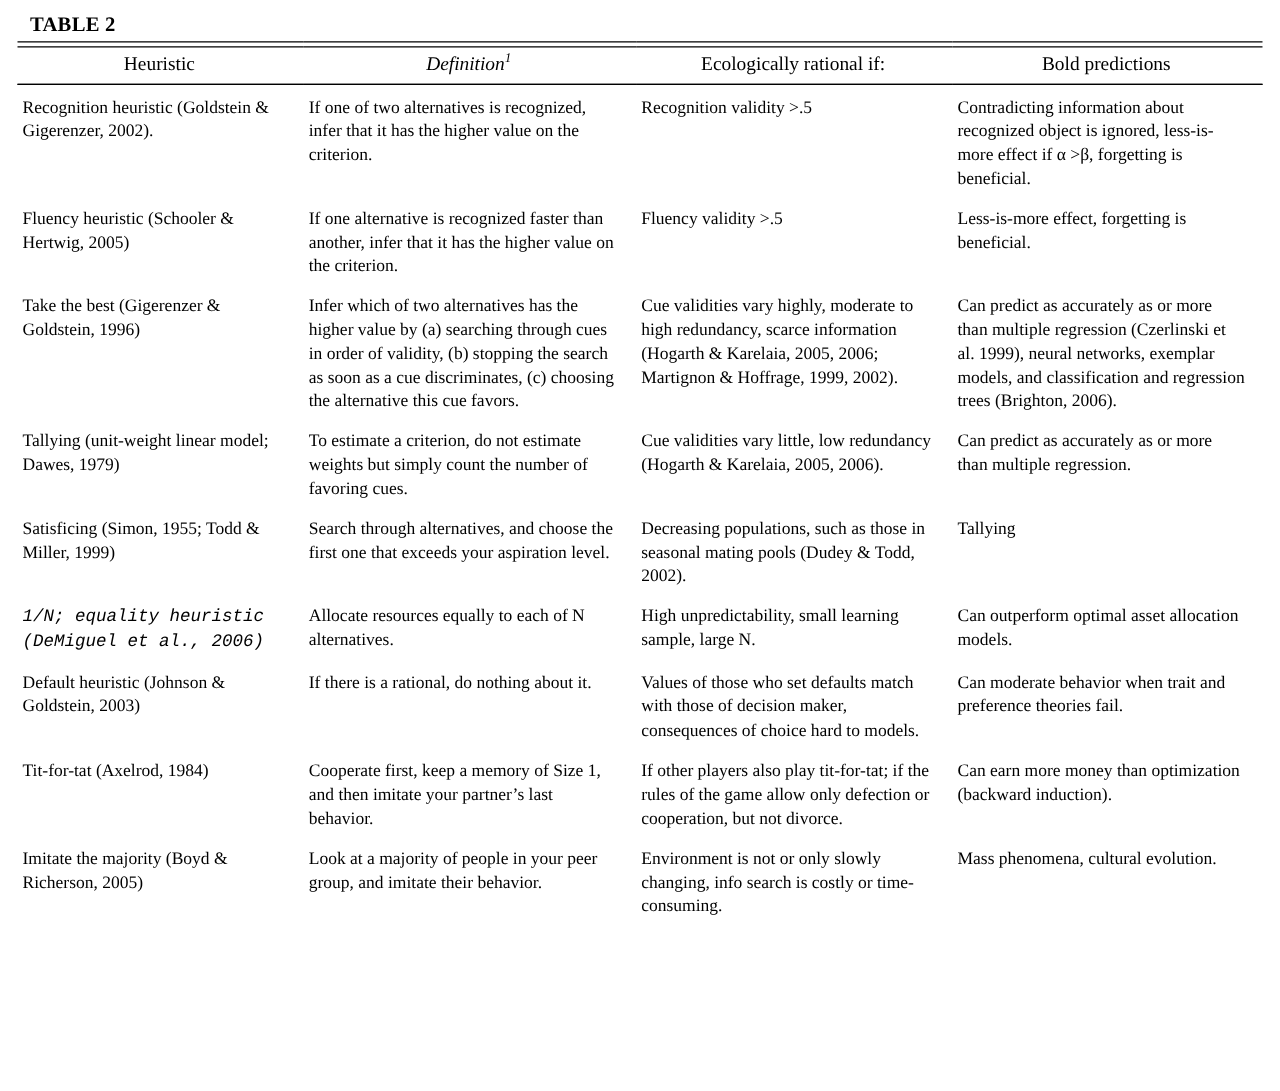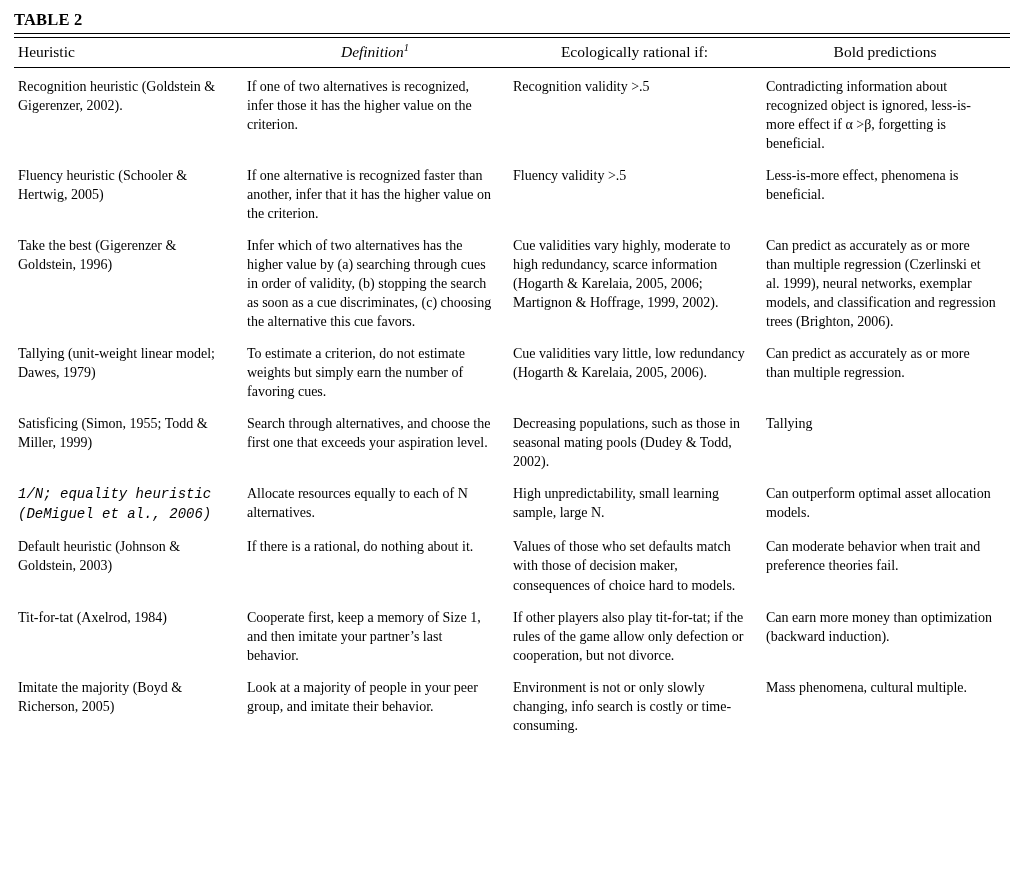--- a/index.html
+++ b/index.html
@@ -19,21 +19,21 @@
     height: 873px;
     box-sizing: border-box;
     padding: 10px 14px 0 14px;
     position: relative;
   }
   .table-label {
     font-family: "Liberation Serif", serif;
     font-weight: bold;
     font-size: 16.5px;
     letter-spacing: 0.2px;
-    margin: 0 0 3px 0;
+    margin: 0 0 3px 10px;
   }
   .table-title {
     font-family: "Liberation Serif", serif;
     font-weight: bold;
     font-style: italic;
     font-size: 16.5px;
     margin: 0 0 6px 2px;
   }
   table.heur {
     width: 100%;
@@ -51,21 +51,21 @@
     height: 3px;
     padding: 0;
   }
   thead th {
     font-weight: normal;
     font-size: 15.5px;
     padding: 5px 6px 6px 4px;
     vertical-align: bottom;
     line-height: 1.15;
   }
-  thead th.h1 { text-align: left; }
+  thead th.h1 { text-align: center; }
   thead th.h2 { text-align: center; font-style: italic; }
   thead th.h3 { text-align: center; }
   thead th.h4 { text-align: center; }
   thead tr.head-row th {
     border-bottom: 1.1px solid #000;
   }
   tbody td {
     font-size: 14px;
     line-height: 1.36;
     vertical-align: top;
@@ -103,39 +103,39 @@
       <tr class="head-row">
         <th class="h1"><span>Heuristic</span></th>
         <th class="h2"><span>Definition</span><span class="sup">1</span></th>
         <th class="h3"><span>Ecologically rational if:</span></th>
         <th class="h4"><span>Bold predictions</span></th>
       </tr>
     </thead>
     <tbody>
       <tr>
         <td>Recognition heuristic (Goldstein &amp; Gigerenzer, 2002).</td>
-        <td>If one of two alternatives is recognized, infer those it has the higher value on the criterion.</td>
+        <td>If one of two alternatives is recognized, infer that it has the higher value on the criterion.</td>
         <td>Recognition validity &gt;.5</td>
         <td>Contradicting information about recognized object is ignored, less-is-more effect if α &gt;β, forgetting is beneficial.</td>
       </tr>
       <tr>
         <td>Fluency heuristic (Schooler &amp; Hertwig, 2005)</td>
         <td>If one alternative is recognized faster than another, infer that it has the higher value on the criterion.</td>
         <td>Fluency validity &gt;.5</td>
-        <td>Less-is-more effect, phenomena is beneficial.</td>
+        <td>Less-is-more effect, forgetting is beneficial.</td>
       </tr>
       <tr>
         <td>Take the best (Gigerenzer &amp; Goldstein, 1996)</td>
         <td>Infer which of two alternatives has the higher value by (a) searching through cues in order of validity, (b) stopping the search as soon as a cue discriminates, (c) choosing the alternative this cue favors.</td>
         <td>Cue validities vary highly, moderate to high redundancy, scarce information (Hogarth &amp; Karelaia, 2005, 2006; Martignon &amp; Hoffrage, 1999, 2002).</td>
         <td>Can predict as accurately as or more than multiple regression (Czerlinski et al. 1999), neural networks, exemplar models, and classification and regression trees (Brighton, 2006).</td>
       </tr>
       <tr>
         <td>Tallying (unit-weight linear model; Dawes, 1979)</td>
-        <td>To estimate a criterion, do not estimate weights but simply earn the number of favoring cues.</td>
+        <td>To estimate a criterion, do not estimate weights but simply count the number of favoring cues.</td>
         <td>Cue validities vary little, low redundancy (Hogarth &amp; Karelaia, 2005, 2006).</td>
         <td>Can predict as accurately as or more than multiple regression.</td>
       </tr>
       <tr>
         <td>Satisficing (Simon, 1955; Todd &amp; Miller, 1999)</td>
         <td>Search through alternatives, and choose the first one that exceeds your aspiration level.</td>
         <td>Decreasing populations, such as those in seasonal mating pools (Dudey &amp; Todd, 2002).</td>
         <td>Tallying</td>
       </tr>
       <tr>
@@ -153,18 +153,18 @@
       <tr>
         <td>Tit-for-tat (Axelrod, 1984)</td>
         <td>Cooperate first, keep a memory of Size 1, and then imitate your partner’s last behavior.</td>
         <td>If other players also play tit-for-tat; if the rules of the game allow only defection or cooperation, but not divorce.</td>
         <td>Can earn more money than optimization (backward induction).</td>
       </tr>
       <tr>
         <td>Imitate the majority (Boyd &amp; Richerson, 2005)</td>
         <td>Look at a majority of people in your peer group, and imitate their behavior.</td>
         <td>Environment is not or only slowly changing, info search is costly or time-consuming.</td>
-        <td>Mass phenomena, cultural multiple.</td>
+        <td>Mass phenomena, cultural evolution.</td>
       </tr>
 
     </tbody>
   </table>
 </div>
 
 </body></html>

